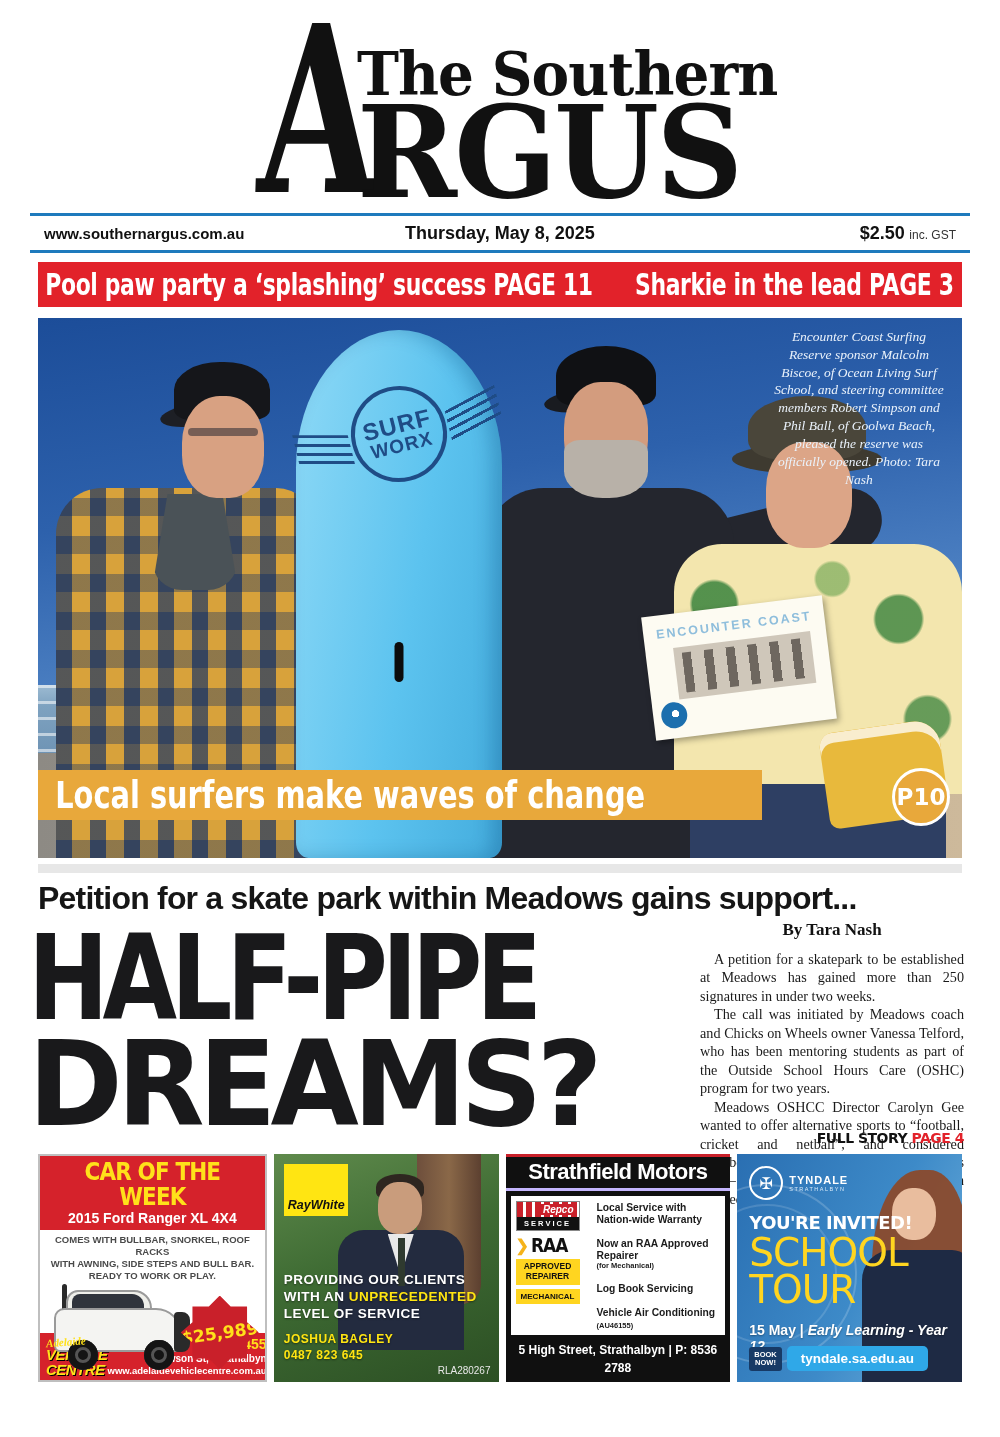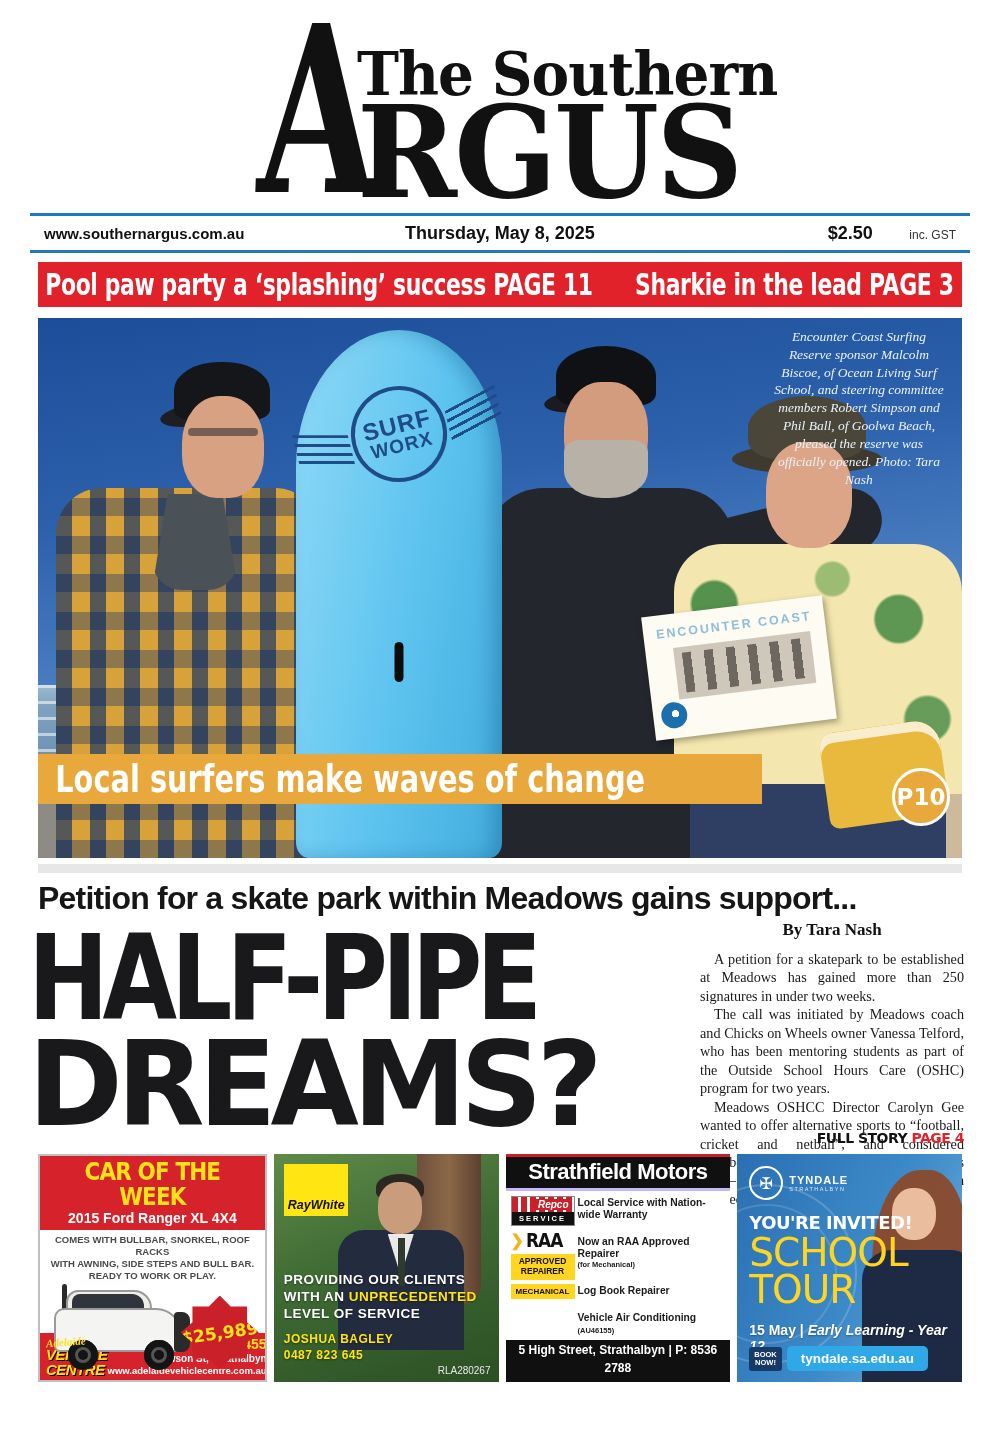--- a/index.html
+++ b/index.html
@@ -13,21 +13,21 @@
   .m-col { display:flex; flex-direction:column; align-items:flex-start; padding-top:26px; }
   .m-top { font-family:"DejaVu Serif", serif; font-weight:bold; font-size:60px; letter-spacing:-1px; line-height:1; transform:scaleX(0.94); transform-origin:left; }
   .m-bot { font-family:"DejaVu Serif", serif; font-weight:bold; font-size:128px; letter-spacing:-3px; line-height:0.82; margin-top:-4px; transform:scaleX(0.94); transform-origin:left; }
 
   
   .infobar { position:absolute; top:213px; left:30px; width:940px; border-top:3px solid #1E7ABD; border-bottom:3px solid #1E7ABD; padding:7px 14px 6px 14px; display:flex; align-items:baseline; }
   .ib-web { font-weight:bold; font-size:15px; width:300px; }
   .ib-date { font-weight:bold; font-size:18px; flex:1; text-align:center; }
   .ib-price-wrap { width:300px; text-align:right; }
   .ib-price { font-weight:bold; font-size:18px; }
-  .ib-gst { font-size:12px; color:#333;margin-left:32px; }
+  .ib-gst { font-size:12px; color:#333; }
 
   
   .teaser { position:absolute; top:262px; left:38px; width:924px; height:45px; background:#E2222A; display:flex; align-items:center; overflow:hidden; }
   .teaser-inner { display:flex; gap:58px; white-space:nowrap; padding-left:10px; transform:scaleX(0.73); transform-origin:left center; }
   .teaser-item { color:#fff; font-weight:bold; font-size:30px; font-family:"DejaVu Sans", sans-serif; letter-spacing:-0.5px; }
 
   
   .photo { position:absolute; top:318px; left:38px; width:924px; height:540px; overflow:hidden; background:linear-gradient(172deg,#1C4D99 0%,#2D61AC 32%,#4C80C2 58%,#7AA6D8 70%,#AFCDEA 76%); }
   .sea { position:absolute; left:0; right:0; top:68%; height:13%;
      background:linear-gradient(180deg,#9DBBD2 0,#7EA2C0 30%,#6E93B4 100%);
@@ -93,21 +93,21 @@
   .board-logo { position:absolute; left:50%; top:56px; transform:translateX(-50%) rotate(-14deg); width:96px; height:96px; border:4px solid #1F4C86; border-radius:50%; display:flex; flex-direction:column; align-items:center; justify-content:center; color:#1F4C86; font-weight:bold; }
   .board-logo .l1 { font-size:24px; letter-spacing:1px; }
   .board-logo .l2 { font-size:19px; letter-spacing:1px; margin-top:-4px; }
   .board-logo::before, .board-logo::after { content:""; position:absolute; top:26px; width:54px; height:34px;
      background:repeating-linear-gradient(180deg,#1F4C86 0 3px, rgba(0,0,0,0) 3px 9px); }
   .board-logo::before { left:-60px; transform:skewY(14deg); }
   .board-logo::after { right:-60px; transform:skewY(-14deg); }
   .board-leash { position:absolute; left:50%; top:312px; transform:translateX(-50%); width:9px; height:40px; background:#0c0c0c; border-radius:5px; }
 
   
-  .photo-banner { position:absolute; left:0; bottom:54px; width:724px; height:50px; background:#E8A83B; display:flex; align-items:center; z-index:8; }
+  .photo-banner { position:absolute; left:0; bottom:38px; width:724px; height:50px; background:#E8A83B; display:flex; align-items:center; z-index:8; }
   .photo-banner span { color:#fff; font-family:"DejaVu Sans", sans-serif; font-weight:bold; font-size:37px; white-space:nowrap; padding-left:22px; transform:scaleX(0.78); transform-origin:left center; }
   .pagecircle { position:absolute; right:12px; bottom:32px; width:58px; height:58px; border-radius:50%; background:#E8A83B; border:3px solid #fff; display:flex; align-items:center; justify-content:center; color:#fff; font-weight:bold; font-size:23px; z-index:8; font-family:"DejaVu Sans", sans-serif; }
 
   
   .divider { position:absolute; top:864px; left:38px; width:924px; height:9px; background:#E7E7E7; }
 
   
   .kicker { position:absolute; top:880px; left:38px; width:924px; font-family:"Liberation Sans", sans-serif; font-weight:bold; font-size:32px; letter-spacing:-0.8px; color:#161616; white-space:nowrap; }
   .bigline { position:absolute; left:28px; width:680px; font-family:"DejaVu Sans", sans-serif; font-weight:bold; color:#19191b; line-height:1; white-space:nowrap; }
   .bigline span { display:inline-block; transform-origin:left center; }
@@ -164,21 +164,21 @@
   .rw-man-tie { position:absolute; left:124px; top:84px; width:7px; height:48px; background:#2F3A2F; }
   .rw-text { position:absolute; left:10px; top:118px; line-height:1.25; font-size:13.5px; letter-spacing:0.5px; color:#fff; font-weight:bold; text-shadow:0 1px 2px rgba(0,0,0,.45); }
   .rw-text .yel { color:#FFE512; }
   .rw-name { position:absolute; left:10px; top:178px; color:#FFE512; font-weight:bold; font-size:12px; letter-spacing:0.5px; line-height:1.3; text-shadow:0 1px 2px rgba(0,0,0,.45); }
   .rw-rla { position:absolute; right:8px; bottom:6px; color:#E8E8E8; font-size:10px; }
 
   
   .ad-sf { background:#101010; display:flex; flex-direction:column; border-top:3px solid #C9202A; }
   .sf-head { text-align:center; border-bottom:3px solid #c4b5fd; padding:2px 0 3px 0; }
   .sf-head span { color:#fff; font-weight:bold; font-size:22px; letter-spacing:-0.5px; }
-  .sf-body { background:#fff; flex:1; display:flex; padding:5px 4px 4px 5px; gap:3px; }
+  .sf-body { background:#fff; margin:5px; flex:1; display:flex; padding:5px 4px 4px 5px; gap:17px; }
   .sf-logos { width:64px; display:flex; flex-direction:column; gap:4px; }
   .sf-repco { border:1px solid #888; }
   .sf-repco .r1 { background:repeating-linear-gradient(90deg,#C9202A 0 6px,#fff 6px 9px); color:#fff; font-weight:bold; font-style:italic; font-size:10px; text-align:right; padding:2px 3px; background-color:#C9202A; }
   .sf-repco .r1 b { background:#C9202A; padding:0 2px; }
   .sf-repco .r2 { background:#111; color:#fff; font-size:7.5px; letter-spacing:2px; text-align:center; padding:2px 0; font-weight:bold; }
   .sf-raa { display:flex; align-items:center; gap:2px; }
   .sf-raa .chev { color:#F5B31B; font-size:16px; font-weight:bold; }
   .sf-raa .raa { font-family:"DejaVu Sans", sans-serif; font-weight:bold; font-size:17px; letter-spacing:-1px; transform:scaleY(1.1); }
   .sf-yellow { background:#FFD520; color:#111; font-weight:bold; text-align:center; padding:3px 1px; }
   .sf-approved { font-size:8.5px; line-height:1.15; }
@@ -381,21 +381,21 @@
             <span class="raa">RAA</span>
           </div>
           <div class="sf-yellow sf-approved">APPROVED REPAIRER</div>
           <div class="sf-yellow sf-mech">MECHANICAL</div>
         </div>
         <div class="sf-items">
           <div class="sf-item">Local Service with Nation-wide Warranty</div>
           <div class="sf-item">
             <span>Now an RAA Approved Repairer</span><span class="sf-note-block">(for Mechanical)</span>
           </div>
-          <div class="sf-item">Log Book Repairer</div>
+          <div class="sf-item">Log Book Servicing</div>
           <div class="sf-item">
             <span>Vehicle Air Conditioning </span><span class="sf-note-inline">(AU46155)</span>
           </div>
         </div>
       </div>
       <div class="sf-foot">
         <div>5 High Street, Strathalbyn | P: 8536 2788</div>
 
       </div>
     </div>

